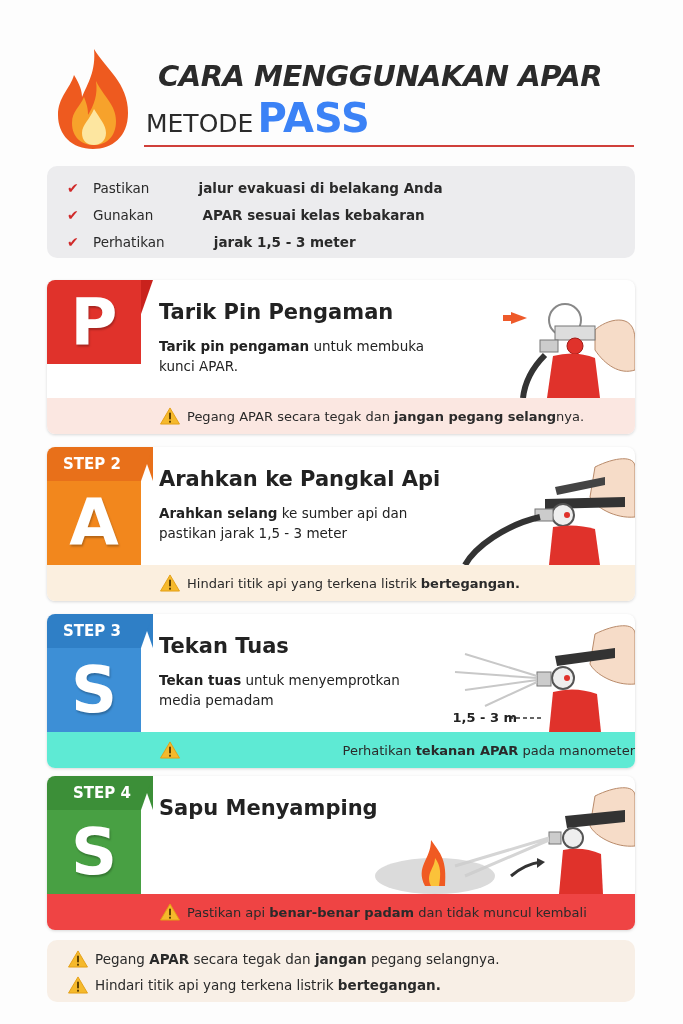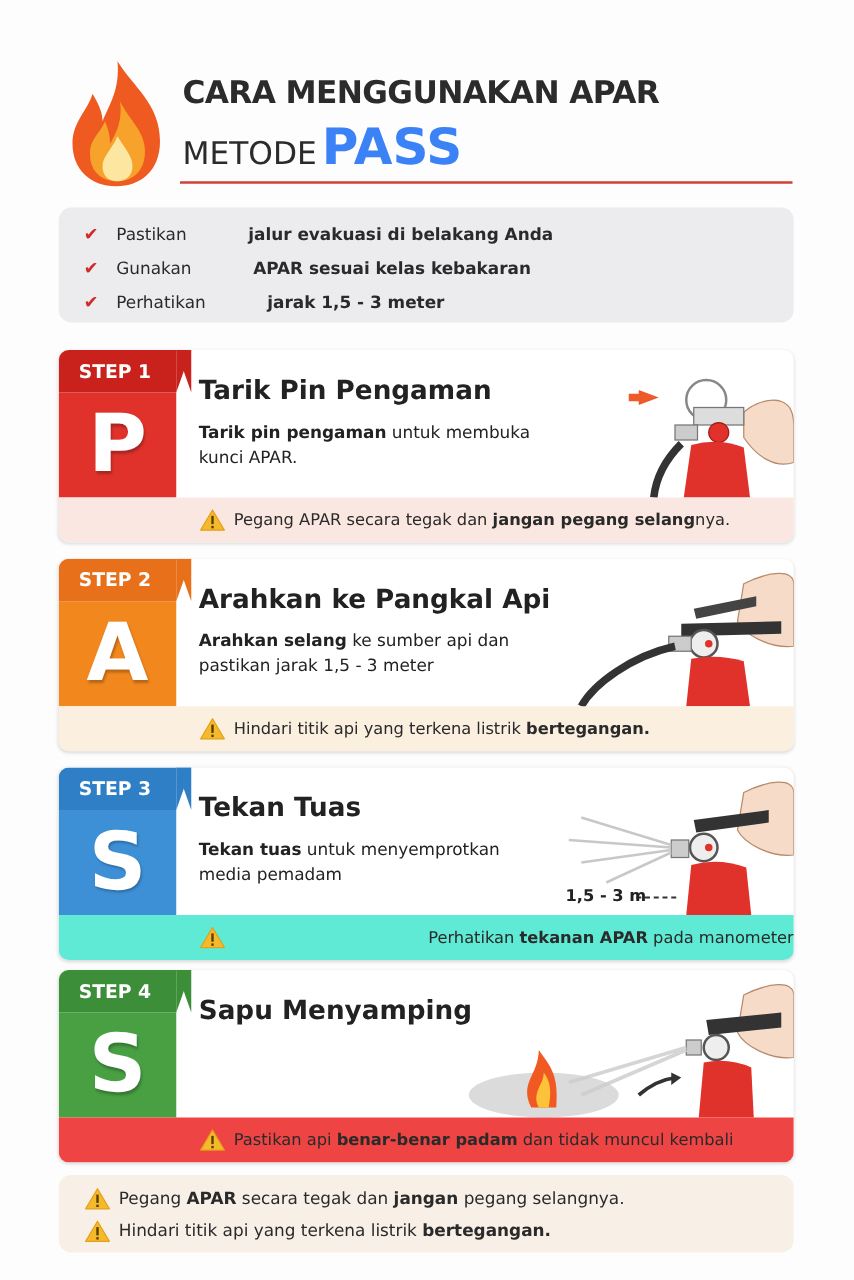--- a/index.html
+++ b/index.html
@@ -1,19 +1,19 @@
 <!DOCTYPE html>
 <html><head>
 <meta charset="utf-8">
 <style>
   * { box-sizing: border-box; margin: 0; padding: 0; }
   body { width: 683px; height: 1024px; background: #fdfdfd; font-family: "DejaVu Sans", sans-serif; color: #2a2a2a; position: relative; overflow: hidden; }
   .header { position: absolute; left: 50px; top: 45px; width: 590px; height: 110px; }
   .flame { position: absolute; left: 4px; top: 2px; width: 78px; height: 104px; }
-  .title1 { position: absolute; left: 96px; top: 14px; font-size: 25px; font-weight: bold; color: #2b2b2b; letter-spacing: -0.5px; white-space: nowrap; }
+  .title1 { position: absolute; left: 108px; top: 14px; font-size: 29px; font-weight: bold; color: #2b2b2b; letter-spacing: -0.5px; white-space: nowrap; font-style: italic; }
   .title2 { position: absolute; left: 96px; top: 50px; font-size: 25px; color: #2b2b2b; white-space: nowrap; }
   .title2 b { color: #3b82f6; font-size: 40px; font-weight: bold; margin-left: 4px; }
   .hrule { position: absolute; left: 94px; top: 100px; width: 490px; height: 2px; background: #d0403a; }
 
   .checks { position: absolute; left: 47px; top: 166px; width: 588px; height: 92px; background: #ececee; border-radius: 10px; padding: 8px 0 0 20px; }
   .check-row { display: flex; align-items: center; height: 27px; font-size: 13.5px; }
   .check-icon { color: #d02a2a; font-size: 14px; width: 26px; font-weight: bold; }
   .check-row b { font-weight: bold; padding-left: 45px; }
 
   .step { position: absolute; left: 47px; width: 588px; border-radius: 8px; background: #ffffff; box-shadow: 0 1px 3px rgba(0,0,0,0.15); overflow: hidden; }
@@ -59,21 +59,20 @@
     </div>
     <div class="check-row">
       <span class="check-icon">✔</span>
       <span>Perhatikan <b>jarak 1,5 - 3 meter</b></span>
     </div>
   </div>
 
 <div id="steps">
     <div class="step" style="top: 280px; height: 154px;">
       <div class="badge">
-        <div class="badge-top" style="background: rgb(201, 34, 29); border-top-color: rgb(201, 34, 29);">STEP 1</div>
         <div class="badge-letter" style="background: rgb(224, 50, 43);">P</div>
       </div>
       <div style="position: absolute; left: 94px; top: 0px; width: 0px; height: 0px; border-right: 12px solid transparent; border-top: 34px solid rgb(201, 34, 29);"></div>
       <div class="step-title">Tarik Pin Pengaman</div>
       <div class="step-desc"><b>Tarik pin pengaman</b> untuk membuka kunci APAR.</div>
       <svg class="illus" viewBox="0 0 190 118" style="overflow: visible;">
         <path d="M150 50 C160 40 190 30 190 60 L190 90 C175 95 160 85 150 70 Z" fill="#f6dcc8" stroke="#b88a6a"></path>
         <circle cx="120" cy="40" r="16" fill="none" stroke="#888" stroke-width="2"></circle>
         <rect x="110" y="46" width="40" height="14" fill="#ddd" stroke="#777"></rect>
         <circle cx="130" cy="66" r="8" fill="#e0322b" stroke="#a01a16"></circle>
@@ -142,21 +141,21 @@
         <svg viewBox="0 0 22 19" class="warn-icon">
           <path d="M11 1 L21 18 L1 18 Z" fill="#f5b92c" stroke="#e49f14" stroke-width="1" stroke-linejoin="round"></path>
           <rect x="10" y="6" width="2" height="7" fill="#5a3c00"></rect>
           <rect x="10" y="14.5" width="2" height="2" fill="#5a3c00"></rect>
         </svg>
         <span>Perhatikan <b>tekanan APAR</b> pada manometer</span>
       </div>
     </div>
     <div class="step" style="top: 776px; height: 154px;">
       <div class="badge">
-        <div class="badge-top" style="background: rgb(60, 143, 56); border-top-color: rgb(60, 143, 56);">STEP 4</div>
+        <div class="badge-top" style="background: rgb(60, 143, 56); border-top-color: rgb(60, 143, 56); text-align: center;">STEP 4</div>
         <div class="badge-letter" style="background: rgb(72, 160, 67);">S</div>
       </div>
       <div style="position: absolute; left: 94px; top: 0px; width: 0px; height: 0px; border-right: 12px solid transparent; border-top: 34px solid rgb(60, 143, 56);"></div>
       <div class="step-title">Sapu Menyamping</div>
       <svg class="illus" viewBox="0 0 190 118" style="overflow: visible;">
         <path d="M150 20 C170 10 190 8 190 20 L190 70 C170 72 150 60 145 50 Z" fill="#f6dcc8" stroke="#b88a6a"></path>
         <path d="M120 40 L180 34 L180 46 L122 52 Z" fill="#333"></path>
         <circle cx="128" cy="62" r="10" fill="#eee" stroke="#555" stroke-width="2"></circle>
         <rect x="104" y="56" width="12" height="12" fill="#ccc" stroke="#777"></rect>
         <path d="M104 62 L10 90 M104 64 L20 100" stroke="#d5d5d5" stroke-width="3"></path>

